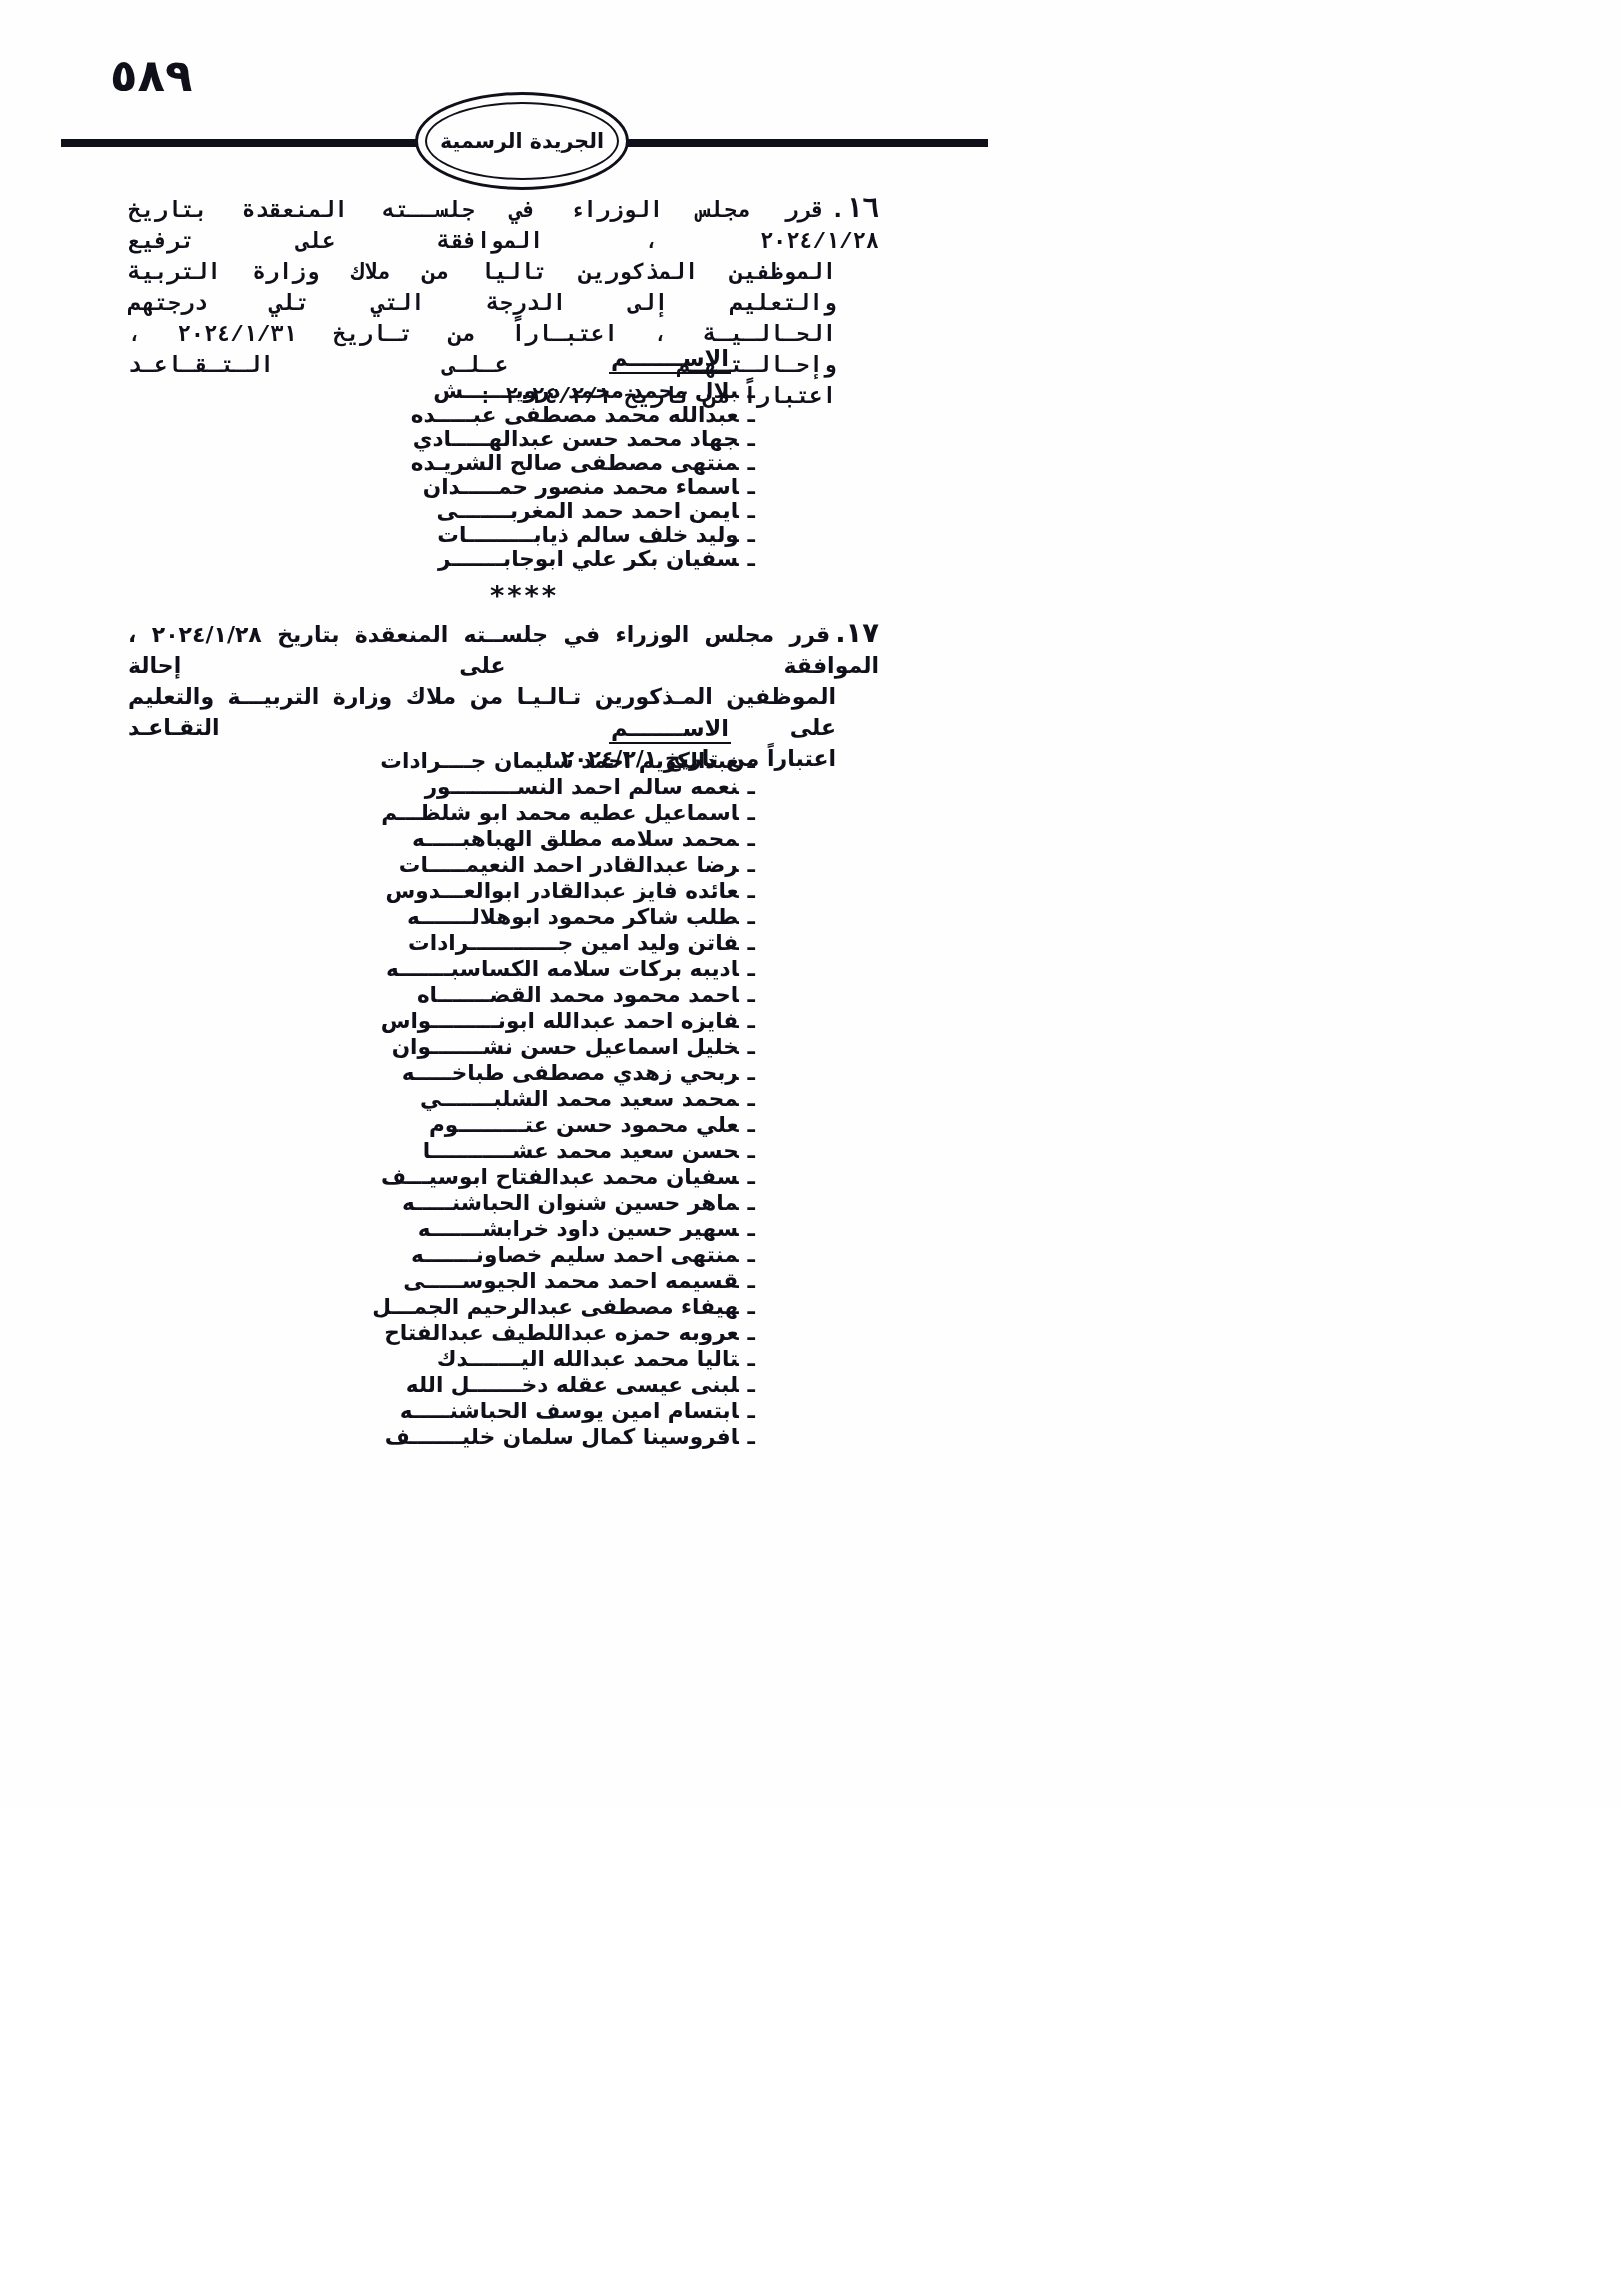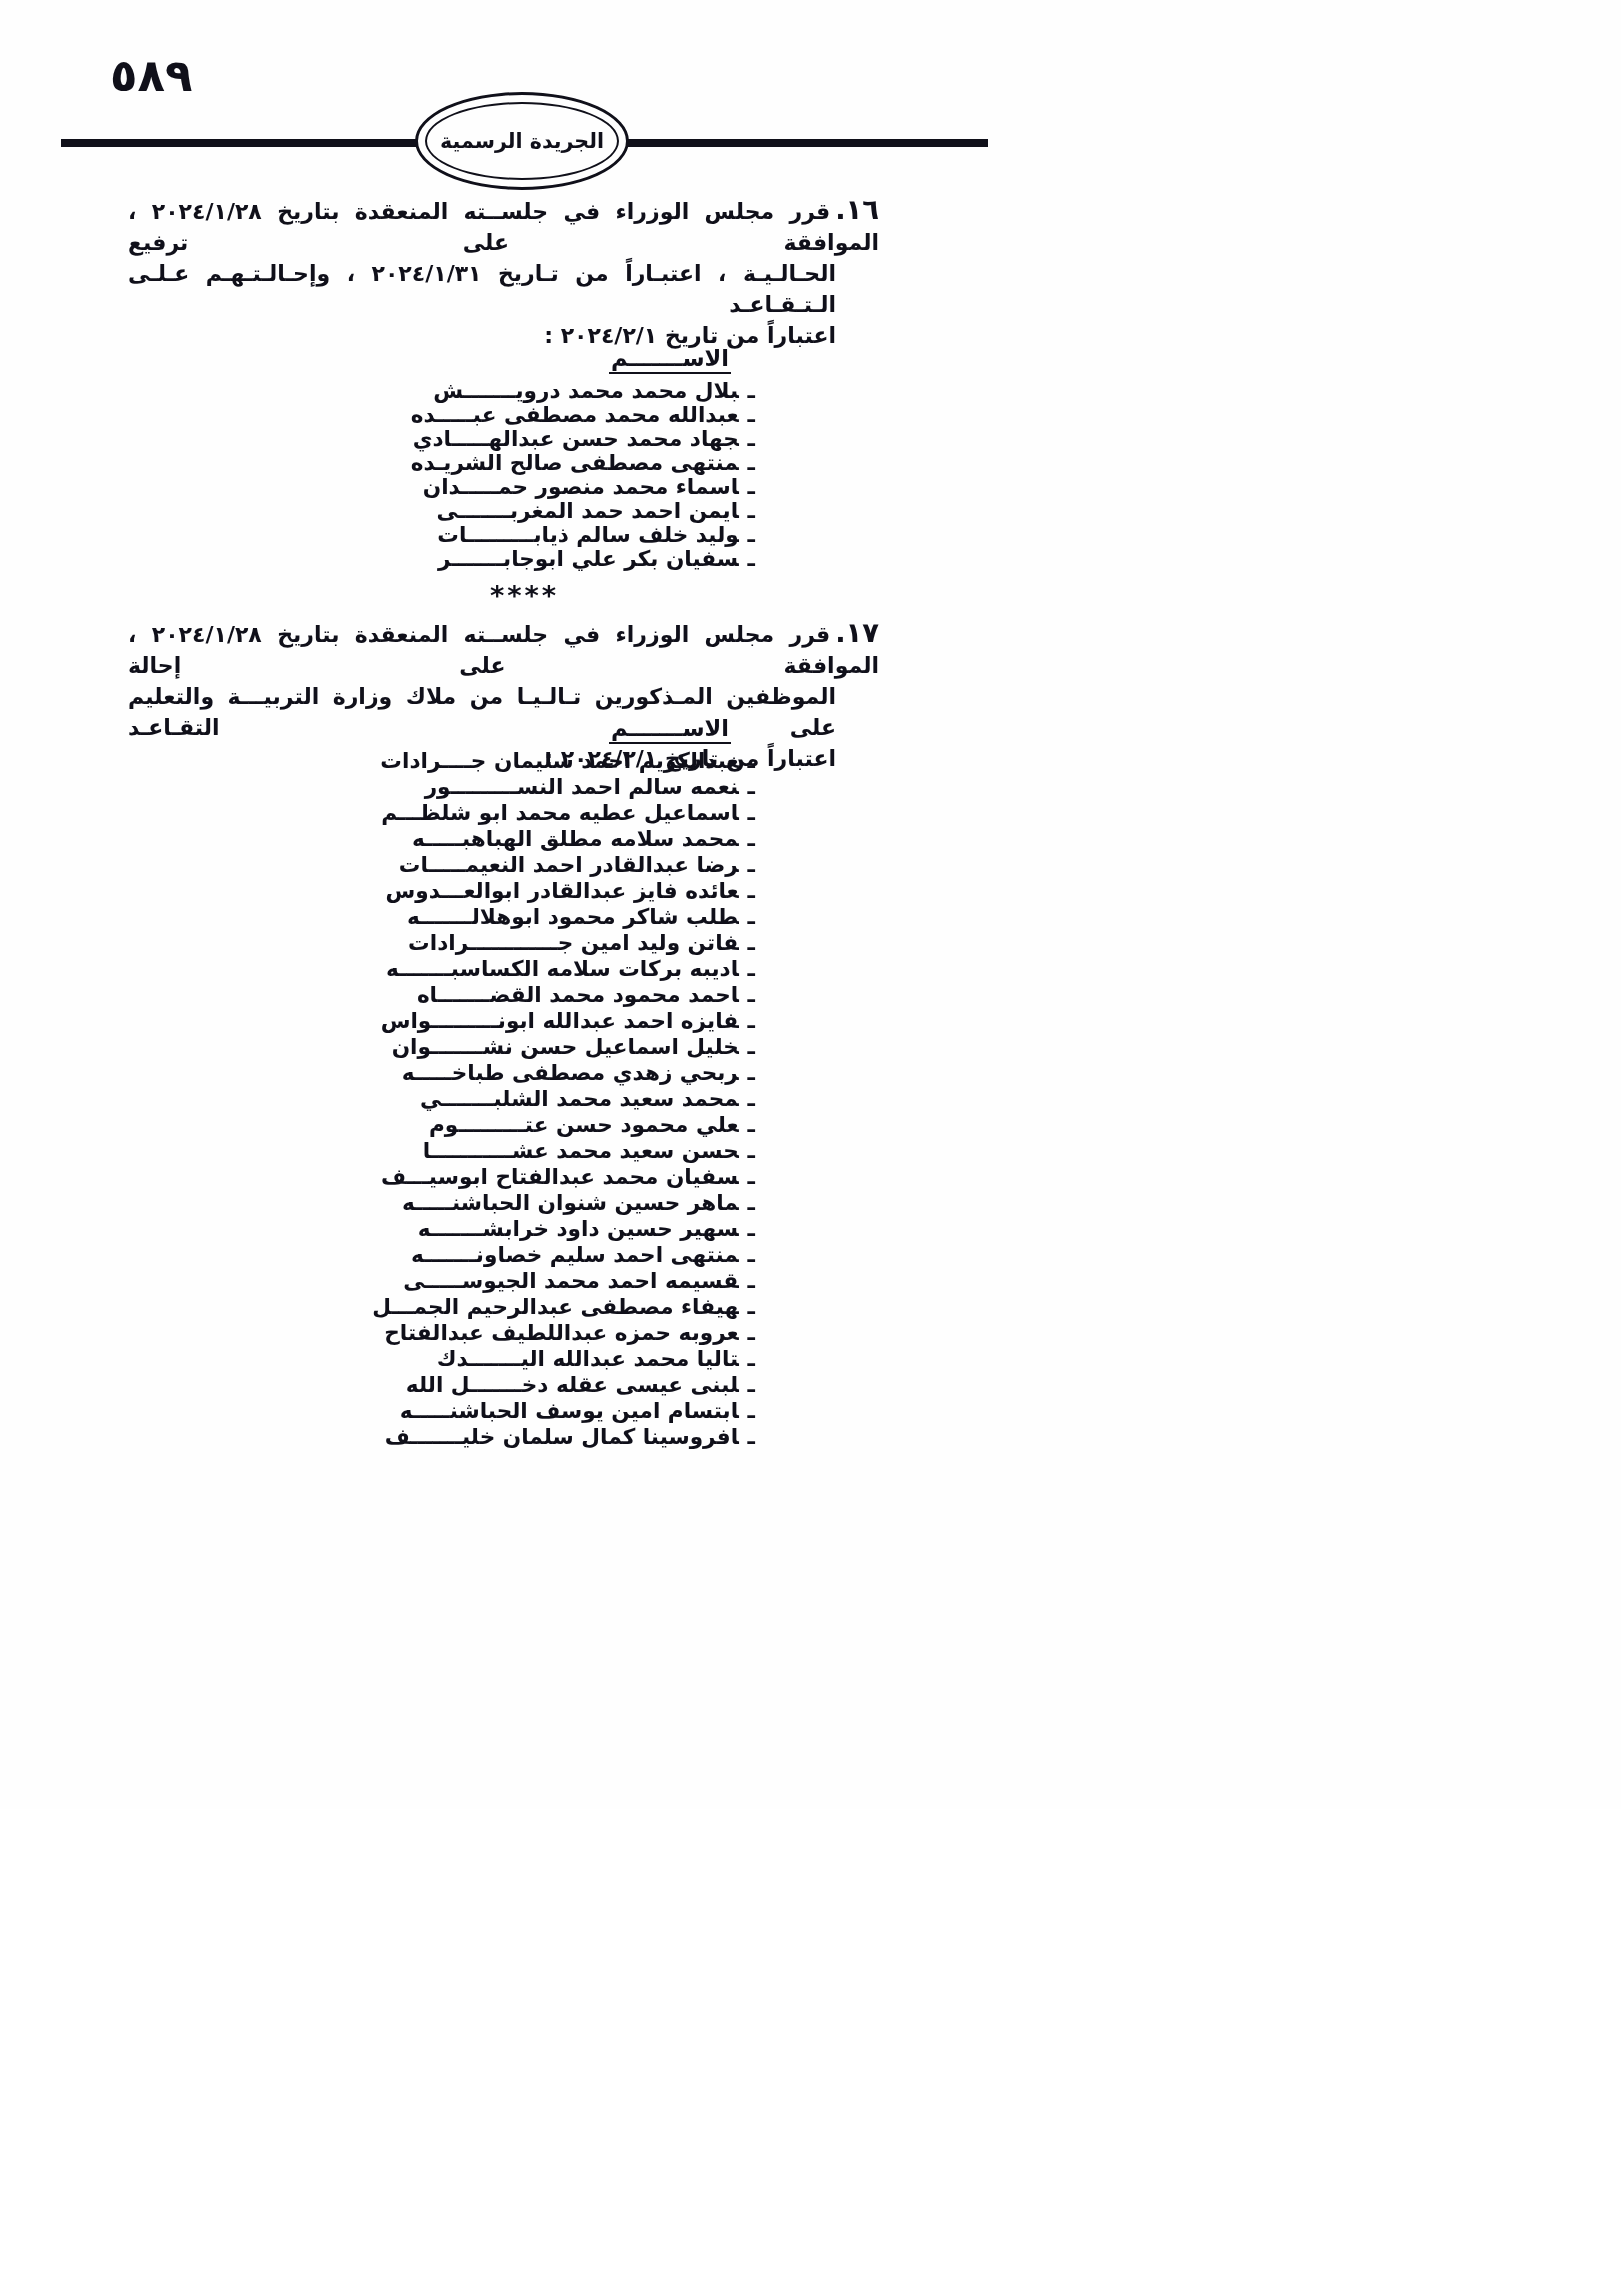--- a/index.html
+++ b/index.html
@@ -70,21 +70,21 @@
   .list-b .nrow { line-height:26px; }
   .dash { margin-left:8.8px; }
 
   
   .separator {
     position:absolute; top:580px; left:61px; width:927px;
     text-align:center; font-size:27.4px; letter-spacing:2.9px;
   }
 
   
-  #decree-16      { top:194px; }
+  #decree-16      { top:194px;font-family:Liberation Mono, monospace; }
   #list-header-16 { top:345px; }
   #name-list-16   { top:379px; }
   #decree-17      { top:617px; }
   #list-header-17 { top:715px; }
   #name-list-17   { top:748px; }
 </style>
 </head>
 <body>
 
 <div class="page">
@@ -96,20 +96,21 @@
   <div class="masthead-badge">
     <div class="outer">
       <div class="inner">
         <span class="title">الجريدة الرسمية</span>
       </div>
     </div>
   </div>
 
   <div class="decree" id="decree-16">
     <div class="dline first"><span class="dnum">١٦.</span><span>قرر مجلس الوزراء في جلســته المنعقدة بتاريخ ٢٠٢٤/١/٢٨ ، الموافقة على ترفيع</span></div>
+    <div class="dline">الموظفين المذكورين تاليا من ملاك وزارة التربية والتعليم إلى الدرجة التي تلي درجتهم</div>
     <div class="dline">الحـالـيـة ، اعتبـاراً من تـاريخ ٢٠٢٤/١/٣١ ، وإحـالـتـهـم عـلـى الـتـقـاعـد</div>
     <div class="dline last">اعتباراً من تاريخ ٢٠٢٤/٢/١ :</div>
   </div>
 
   <div class="list-header" id="list-header-16">
     <span class="hw">الاســـــــم</span>
   </div>
 
   <div class="name-list list-a" id="name-list-16">
     <div class="nrow"><span class="dash">ـ</span><span>بلال محمد محمد درويـــــــش</span></div>

